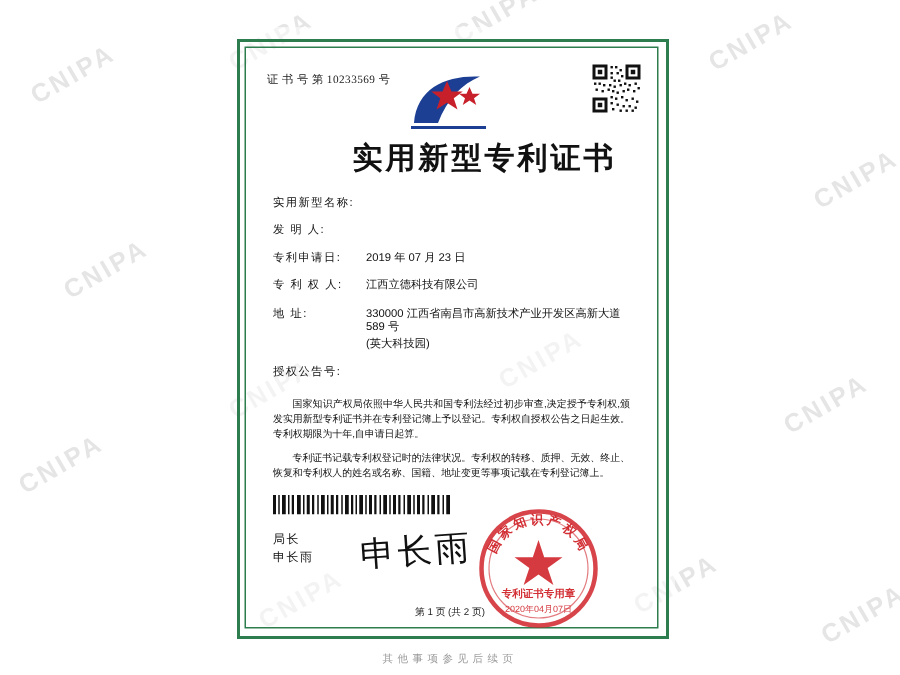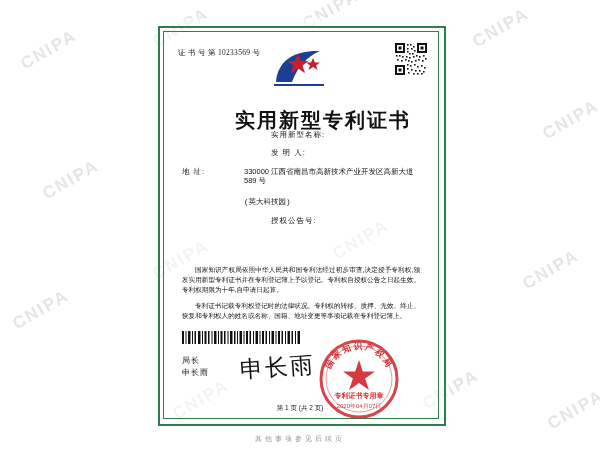--- a/index.html
+++ b/index.html
@@ -47,43 +47,41 @@
   
   .logo{
     position:absolute;left:268px;top:48px;width:64px;height:42px;
   }
   .title{
     position:absolute;left:163px;top:92px;width:320px;
     text-align:center;
     font-size:20px;font-weight:bold;color:#111;
     letter-spacing:2px;
     font-family:"Liberation Sans", sans-serif;
-    margin-top:15px;
   }
   .title-rule{
     position:absolute;left:200px;top:118px;width:200px;height:1px;
     background:transparent;
   }
   .fields{
     position:absolute;left:182px;top:130px;width:240px;
     font-size:7.5px;color:#111;
     font-family:"Liberation Sans", sans-serif;
   }
   .frow{
     display:flex;align-items:flex-start;margin-bottom:9px;
     line-height:1.25;
-    justify-content:center;
   }
   .flabel{
     width:62px;flex:0 0 62px;
     letter-spacing:1px;
     white-space:nowrap;
   }
   .fvalue{flex:1;}
-  .fvalue .sub{display:block;margin-top:12px;font-family:Liberation Mono, monospace;}
+  .fvalue .sub{display:block;margin-top:2px;}
   .body-text{
     position:absolute;left:182px;top:265px;width:238px;
     font-size:6.6px;line-height:1.55;color:#111;
     text-align:justify;
     font-family:"Liberation Sans", sans-serif;
   }
   .body-text p{margin:0 0 5px 0;text-indent:13px;}
   .barcode{
     position:absolute;left:182px;top:330px;width:118px;height:13px;
   }
@@ -212,20 +210,28 @@
 <div class="title-rule"></div>
 
 <div class="fields" id="fields">
     <div class="frow">
       <div class="flabel">实用新型名称:</div>
     </div>
     <div class="frow">
       <div class="flabel">发 明 人:</div>
     </div>
     <div class="frow">
+      <div class="flabel">专利申请日:</div>
+      <div class="fvalue">2019 年 07 月 23 日</div>
+    </div>
+    <div class="frow">
+      <div class="flabel">专 利 权 人:</div>
+      <div class="fvalue">江西立德科技有限公司</div>
+    </div>
+    <div class="frow">
       <div class="flabel">地 址:</div>
       <div class="fvalue">330000 江西省南昌市高新技术产业开发区高新大道 589 号<span class="sub">(英大科技园)</span></div>
     </div>
     <div class="frow">
       <div class="flabel">授权公告号:</div>
     </div>
   </div>
 
 <div class="body-text" id="body-text">
     <p>国家知识产权局依照中华人民共和国专利法经过初步审查,决定授予专利权,颁发实用新型专利证书并在专利登记簿上予以登记。专利权自授权公告之日起生效。专利权期限为十年,自申请日起算。</p>

